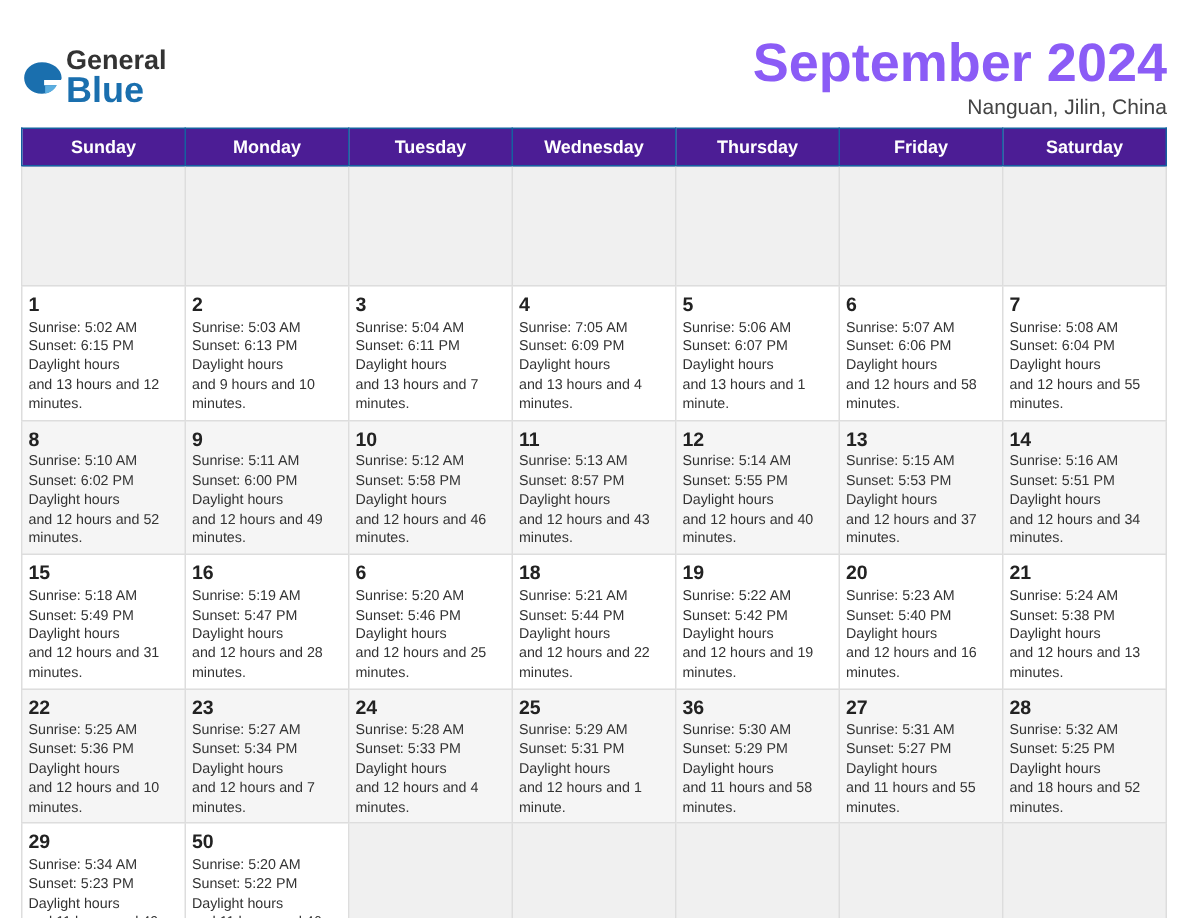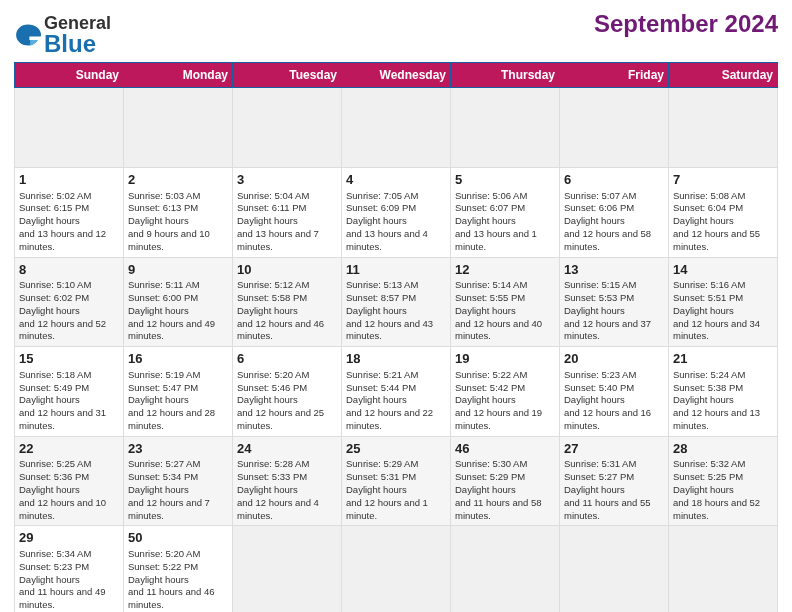--- a/index.html
+++ b/index.html
@@ -10,22 +10,23 @@
       height: 612px;
       overflow: hidden;
     }
     .container {
       width: 792px;
       padding: 10px 14px 10px 14px;
     }
     .header {
       display: flex;
       justify-content: space-between;
-      align-items: flex-start;
+      align-items: center;
       margin-bottom: 6px;
+      margin-top: 11px;
     }
     .logo {
       display: flex;
       align-items: center;
       margin-top: 4px;
     }
     .logo-text {
       display: flex;
       flex-direction: column;
       line-height: 1;
@@ -42,40 +43,40 @@
     }
     .logo-icon {
       width: 28px;
       height: 28px;
       margin-right: 2px;
     }
     .title-block {
       text-align: right;
     }
     .month-title {
-      font-size: 24px;
+      font-size: 36px;
       font-weight: bold;
-      color: #701a75;
+      color: #8b5cf6;
     }
     .location {
       font-size: 14px;
       color: #444;
     }
     table {
       width: 100%;
       border-collapse: collapse;
       table-layout: fixed;
     }
     thead th {
-      background-color: #be185d;
+      background-color: #4c1d95;
       color: white;
       font-size: 12px;
       font-weight: bold;
       padding: 5px 4px;
-      text-align: right;
+      text-align: center;
       border: 1px solid #1560a0;
     }
     tbody td {
       vertical-align: top;
       padding: 3px 4px 3px 4px;
       border: 1px solid #ddd;
       font-size: 9.5px;
       color: #333;
       line-height: 1.35;
       height: 80px;
@@ -107,20 +108,21 @@
         <path d="M20 5 C10 5, 3 12, 3 20 C3 28, 10 35, 20 35 C26 35, 31 32, 34 27 L22 27 L22 22 L38 22 C38.5 21 38.7 20.5 38.7 20 C38.7 11.7 30.3 5, 20 5Z" fill="#1a6fae"></path>
         <path d="M34 27 C32 31, 28 34, 23 35 L23 27Z" fill="#5baee0"></path>
       </svg>
       <div class="logo-text">
         <span class="logo-general">General</span>
         <span class="logo-blue">Blue</span>
       </div>
     </div>
     <div class="title-block">
       <div class="month-title">September 2024</div>
+      <div class="location">Nanguan, Jilin, China</div>
     </div>
   </div>
 
   <table>
     <thead>
       <tr>
         <th>Sunday</th>
         <th>Monday</th>
         <th>Tuesday</th>
         <th>Wednesday</th>
@@ -164,21 +166,21 @@
           <td><span class="day-num">18</span><span>Sunrise: 5:21 AM</span><br><span>Sunset: 5:44 PM</span><br><span>Daylight hours</span><br><span>and 12 hours and 22 minutes.</span></td>
           <td><span class="day-num">19</span><span>Sunrise: 5:22 AM</span><br><span>Sunset: 5:42 PM</span><br><span>Daylight hours</span><br><span>and 12 hours and 19 minutes.</span></td>
           <td><span class="day-num">20</span><span>Sunrise: 5:23 AM</span><br><span>Sunset: 5:40 PM</span><br><span>Daylight hours</span><br><span>and 12 hours and 16 minutes.</span></td>
           <td><span class="day-num">21</span><span>Sunrise: 5:24 AM</span><br><span>Sunset: 5:38 PM</span><br><span>Daylight hours</span><br><span>and 12 hours and 13 minutes.</span></td>
         </tr>
         <tr>
           <td><span class="day-num">22</span><span>Sunrise: 5:25 AM</span><br><span>Sunset: 5:36 PM</span><br><span>Daylight hours</span><br><span>and 12 hours and 10 minutes.</span></td>
           <td><span class="day-num">23</span><span>Sunrise: 5:27 AM</span><br><span>Sunset: 5:34 PM</span><br><span>Daylight hours</span><br><span>and 12 hours and 7 minutes.</span></td>
           <td><span class="day-num">24</span><span>Sunrise: 5:28 AM</span><br><span>Sunset: 5:33 PM</span><br><span>Daylight hours</span><br><span>and 12 hours and 4 minutes.</span></td>
           <td><span class="day-num">25</span><span>Sunrise: 5:29 AM</span><br><span>Sunset: 5:31 PM</span><br><span>Daylight hours</span><br><span>and 12 hours and 1 minute.</span></td>
-          <td><span class="day-num">46</span><span>Sunrise: 5:30 AM</span><br><span>Sunset: 5:29 PM</span><br><span>Daylight hours</span><br><span>and 11 hours and 58 minutes.</span></td>
+          <td><span class="day-num">36</span><span>Sunrise: 5:30 AM</span><br><span>Sunset: 5:29 PM</span><br><span>Daylight hours</span><br><span>and 11 hours and 58 minutes.</span></td>
           <td><span class="day-num">27</span><span>Sunrise: 5:31 AM</span><br><span>Sunset: 5:27 PM</span><br><span>Daylight hours</span><br><span>and 11 hours and 55 minutes.</span></td>
           <td><span class="day-num">28</span><span>Sunrise: 5:32 AM</span><br><span>Sunset: 5:25 PM</span><br><span>Daylight hours</span><br><span>and 18 hours and 52 minutes.</span></td>
         </tr>
         <tr>
           <td><span class="day-num">29</span><span>Sunrise: 5:34 AM</span><br><span>Sunset: 5:23 PM</span><br><span>Daylight hours</span><br><span>and 11 hours and 49 minutes.</span></td>
           <td><span class="day-num">50</span><span>Sunrise: 5:20 AM</span><br><span>Sunset: 5:22 PM</span><br><span>Daylight hours</span><br><span>and 11 hours and 46 minutes.</span></td>
           <td class="empty"></td>
           <td class="empty"></td>
           <td class="empty"></td>
           <td class="empty"></td>

